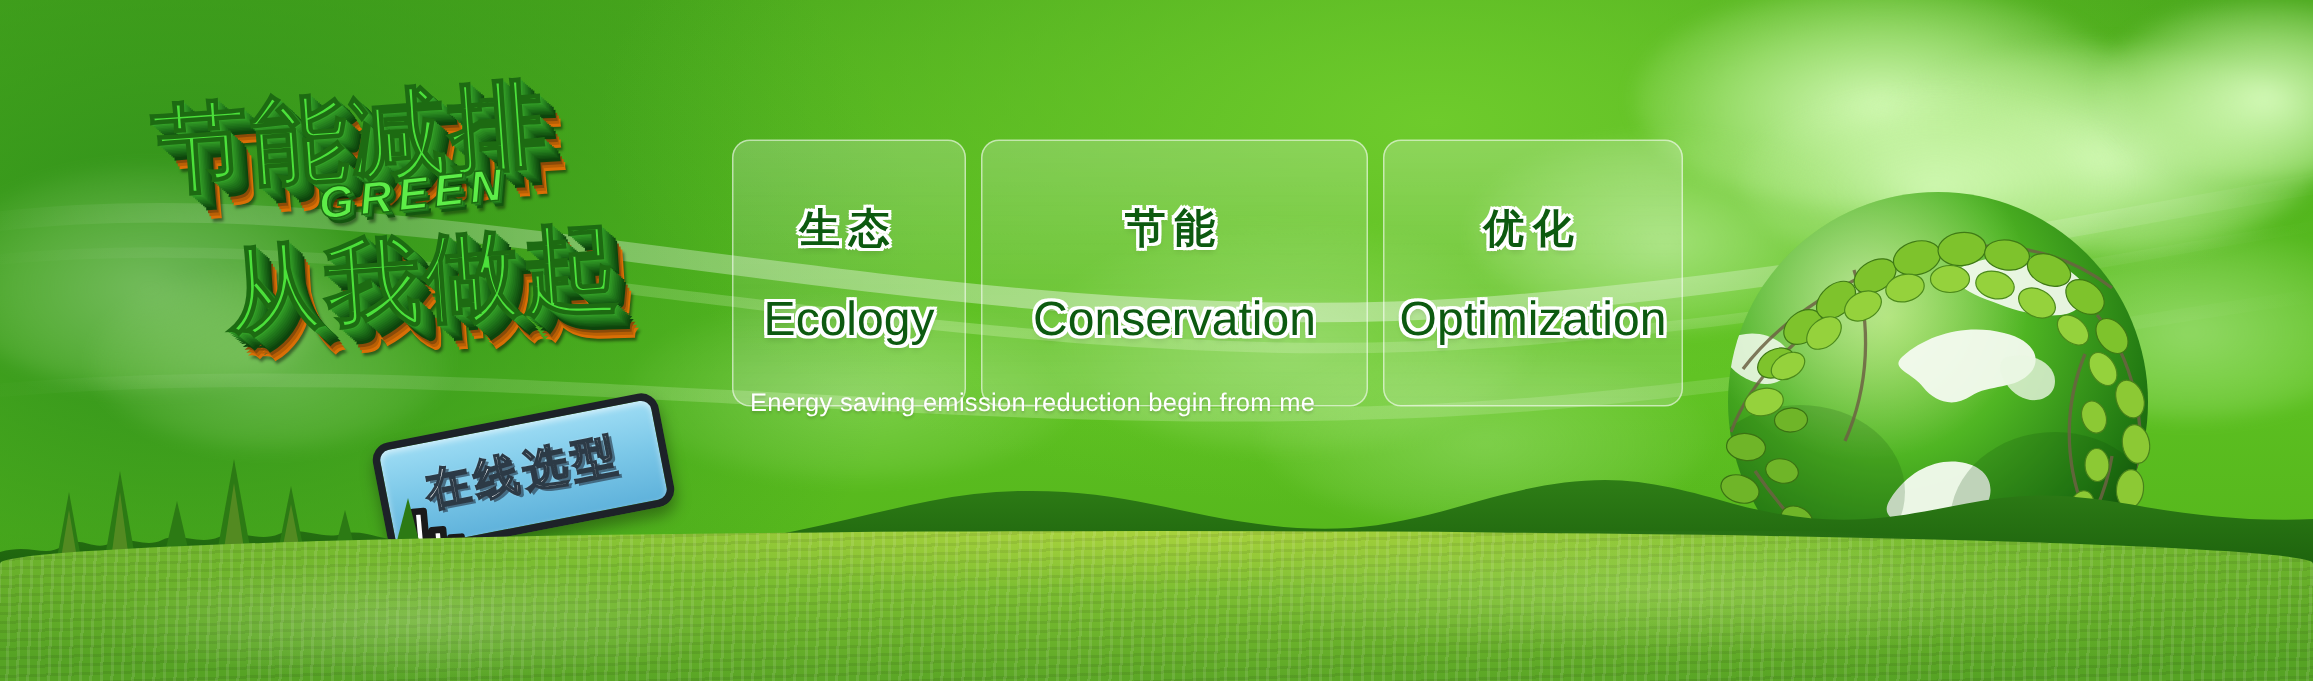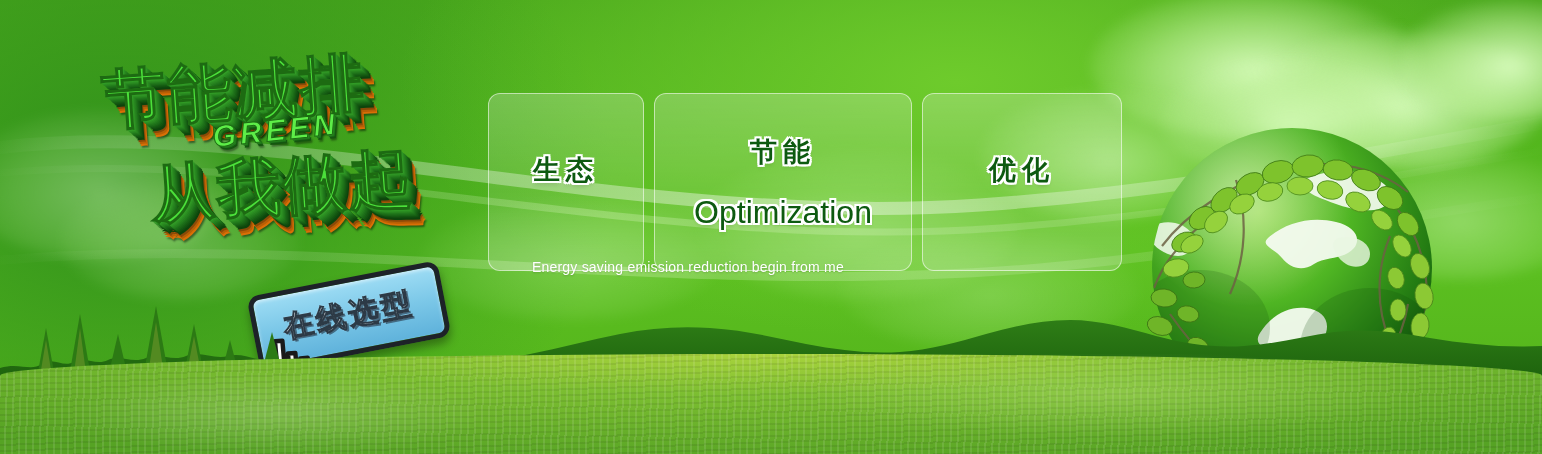--- a/index.html
+++ b/index.html
@@ -145,22 +145,22 @@
       -2px -2px 0 #fff, 2px -2px 0 #fff, -2px 2px 0 #fff, 2px 2px 0 #fff,
       0 -2px 0 #fff, 0 2px 0 #fff, -2px 0 0 #fff, 2px 0 0 #fff,
       0 3px 4px rgba(0,0,0,.18);
   }
   .cardw1{ width:156px; }
   .cardw2{ width:258px;text-align:center; }
   .cardw3{ width:200px;text-align:right; }
 
   
   .tagline{
-    position:absolute; left:532px; top:259px;
-    font-size:14px; color:#ffffff; letter-spacing:.2px;
+    position:absolute; left:500px; top:259px;
+    font-size:17px; color:#ffffff; letter-spacing:.2px;
     text-shadow:0 1px 2px rgba(0,0,0,.18);
     white-space:nowrap;
   }
 
   
   .globe-wrap{
     position:absolute; left:1140px; top:118px; width:310px; height:312px;
   }
 </style>
 </head>
@@ -215,27 +215,29 @@
     </div>
     <svg class="hand-cursor" viewBox="0 0 52 58">
       <path d="M17,4 L22,4 L22,26 L25,26 L25,13 L30,13 L30,27 L33,27 L33,17 L38,17 L38,29 L41,29 L41,22 L46,22 L46,42
                C46,50 40,56 32,56 L24,56 C18,56 14,52 11,46 L3,31 C1,28 3,24 6,25 L9,27 L17,40 Z" fill="#ffffff" stroke="#1a1a1a" stroke-width="3" stroke-linejoin="round"></path>
     </svg>
   </div>
 
   <div class="cards">
     <div class="card cardw1">
       <div class="card-cn">生态</div>
+      <div class="card-en">Ecology</div>
     </div>
     <div class="card cardw2">
       <div class="card-cn">节能</div>
-      <div class="card-en">Optimization</div>
+      <div class="card-en">Conservation</div>
     </div>
     <div class="card cardw3">
       <div class="card-cn">优化</div>
+      <div class="card-en">Optimization</div>
     </div>
   </div>
 
   <div class="tagline">Energy saving emission reduction begin from me</div>
 
   <div class="globe-wrap">
     <svg width="310" height="312" viewBox="0 0 310 312">
       <defs>
         <radialGradient id="gsphere" cx="38%" cy="30%" r="78%">
           <stop offset="0" stop-color="#8fd944"></stop>

